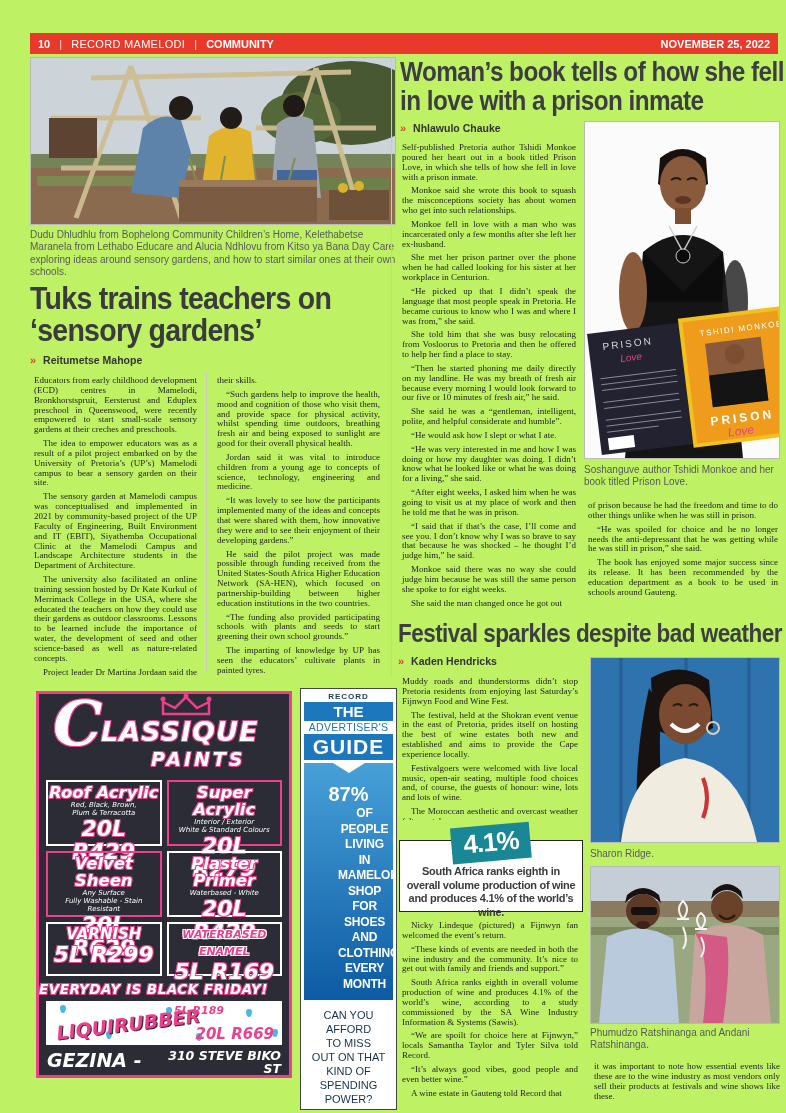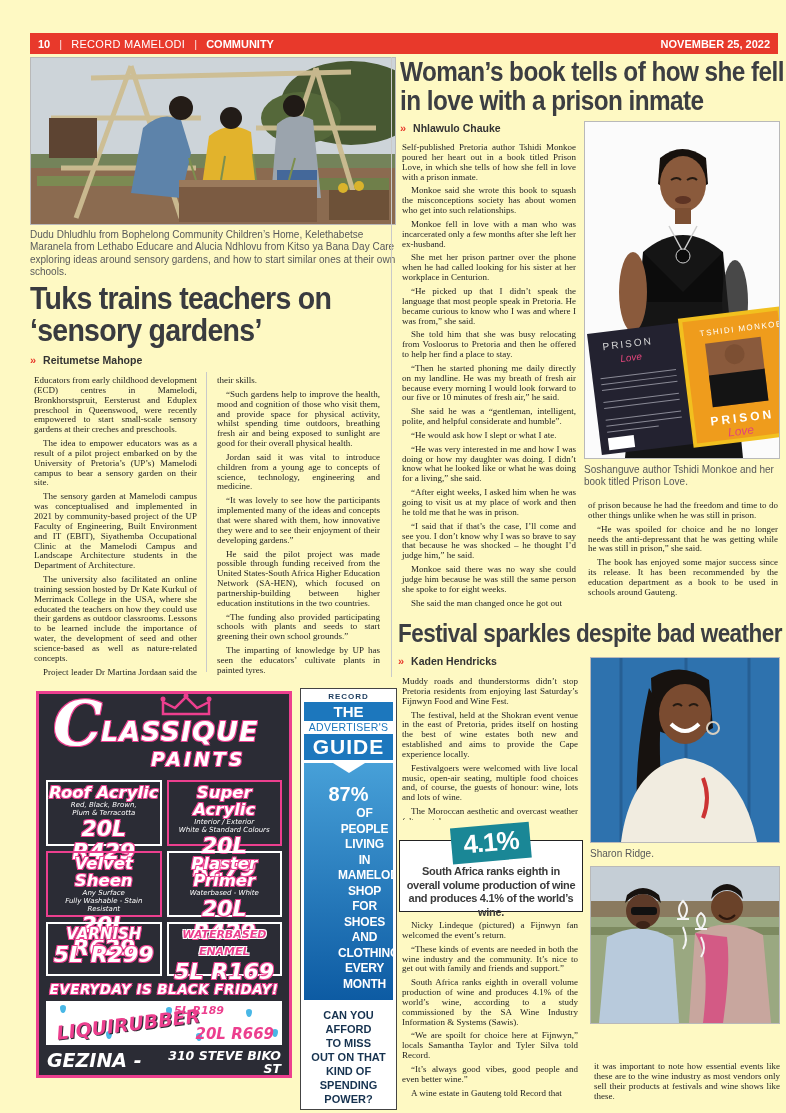--- a/index.html
+++ b/index.html
@@ -1,16 +1,16 @@
 <!DOCTYPE html>
 <html><head>
 <meta charset="utf-8">
 <style>
   html,body{margin:0;padding:0;background:#fff;}
-  .page{position:relative;width:786px;height:1113px;background:#fef9c3;overflow:hidden;
+  .page{position:relative;width:786px;height:1113px;background:#bef264;overflow:hidden;
         font-family:"Liberation Sans",sans-serif;}
   .abs{position:absolute;}
 
   
   .masthead{left:30px;top:33px;width:748px;height:21px;background:#e8392b;color:#fff;
     display:flex;align-items:center;justify-content:space-between;padding:0 8px;box-sizing:border-box;
     font-size:11px;font-weight:bold;}
   .mh-left span{margin-right:6px;}
   .mh-sep{font-weight:400;opacity:.85;}
   .mh-paper{font-weight:400;letter-spacing:.3px;}
@@ -58,21 +58,21 @@
   .cl-grid{display:grid;grid-template-columns:1fr 1fr;gap:5px;margin:0 7px;}
   .cl-box{border:2px solid #fff;text-align:center;padding:2px 1px;height:58px;}
   .cl-box.pink{border-color:#ec3f8e;}
   .cl-pname{font-size:16.5px;line-height:17px;}
   .cl-desc{font-size:7px;line-height:8px;white-space:pre-line;font-weight:400;}
   .cl-price{font-size:22px;line-height:23px;}
   .cl-grid2{display:grid;grid-template-columns:1fr 1fr;gap:5px;margin:5px 7px 0;}
   .cl-box2{border:2px solid #fff;text-align:center;padding:2px 1px;height:46px;}
   .cl-pname2{font-size:15px;line-height:17px;}
   .cl-pname2.pinktext{color:#ec3f8e;font-size:11px;line-height:17px;font-style:italic;}
-  .cl-tag{text-align:center;font-size:13.5px;margin-top:5px;letter-spacing:.5px;}
+  .cl-tag{font-size:13.5px;margin-top:5px;letter-spacing:.5px;}
   .cl-strip{position:relative;background:#fff;height:44px;margin:4px 7px 0;overflow:hidden;}
   .cl-liqui{position:absolute;left:10px;top:12px;color:#ec3f8e;font-size:19px;transform:rotate(-7deg);
     text-shadow:1px 1px 0 #2b2c35;}
   .cl-p189{position:absolute;right:58px;top:3px;color:#ec3f8e;font-size:11px;}
   .cl-p669{position:absolute;right:8px;top:24px;color:#ec3f8e;font-size:15px;}
   .drop{position:absolute;width:6px;height:8px;background:#49b7e6;border-radius:50% 50% 50% 50%/35% 35% 65% 65%;}
   .cl-bottom{display:flex;justify-content:space-between;align-items:flex-start;margin:4px 8px 0;}
   .cl-gezina{font-size:19px;}
   .cl-addr{text-align:right;font-size:12.5px;line-height:13px;}
 
@@ -82,21 +82,21 @@
   .g-record{font-size:8px;font-weight:bold;color:#1a3a5c;letter-spacing:1px;}
   .g-the{background:#1c77bd;color:#fff;font-weight:bold;font-size:15px;line-height:19px;margin-top:1px;}
   .g-adv{color:#1c77bd;font-size:10.5px;line-height:13px;letter-spacing:.3px;}
   .g-guide{background:#1c77bd;color:#fff;font-weight:bold;font-size:21px;line-height:26px;letter-spacing:1px;}
   .g-panel87{position:relative;margin-top:3px;background:linear-gradient(180deg,#47a0d8,#0d5ba3);
     color:#fff;padding:16px 2px 8px;}
   .g-panel87:before{content:"";position:absolute;top:0;left:50%;transform:translateX(-50%);
     border-left:16px solid transparent;border-right:16px solid transparent;border-top:10px solid #fff;}
   .g-87{font-size:20px;font-weight:bold;margin-top:4px;}
   .g-lines{font-size:12px;line-height:15.5px;font-weight:600;white-space:pre-line;letter-spacing:-.2px;margin-left:32px;}
-  .g-question{color:#16324f;font-weight:bold;font-size:11px;line-height:14px;white-space:pre-line;padding:8px 0 7px;}
+  .g-question{color:#16324f;font-weight:normal;font-size:11px;line-height:14px;white-space:pre-line;padding:8px 0 7px;}
   .g-bottom{background:linear-gradient(180deg,#2f8fcd,#0b57a0);color:#fff;padding:5px 2px 6px;}
   .g-mamelodi{font-size:15px;font-weight:bold;}
   .g-rec2{font-family:"Liberation Serif",serif;font-size:21px;letter-spacing:1px;line-height:22px;}
   .g-phone{font-size:13px;font-weight:bold;margin-top:4px;}
   .g-dist{font-size:9.5px;line-height:11.5px;white-space:pre-line;margin-top:3px;}
 </style>
 </head>
 <body>
 
 <div class="page">
@@ -313,20 +313,21 @@
       <path d="M104,66 Q120,90 112,156 L132,156 Q140,100 136,70 Z" fill="#d35a85"></path>
       <circle cx="136" cy="40" r="16" fill="#6a4229"></circle>
       <path d="M120,32 Q136,14 152,32 L150,24 Q136,10 122,24 Z" fill="#17120f"></path>
       <path d="M128,48 q8,8 16,0" stroke="#2a160d" stroke-width="2" fill="none"></path>
       <g stroke="#f4f4f4" stroke-width="2" fill="none">
         <path d="M92,60 q6,14 0,22 M86,52 l12,0 M92,52 q-8,-10 0,-18 q8,8 0,18"></path>
         <path d="M110,70 q6,12 0,20 M104,62 l12,0 M110,62 q-8,-10 0,-16 q8,6 0,16"></path>
       </g>
     </svg>
   </div>
+  <div class="abs caption" style="left:590px;top:1027px;width:190px;height:26px;">Phumudzo Ratshinanga and Andani Ratshinanga.</div>
   <div class="abs body-col" style="left:590px;top:1058px;width:194px;height:50px;">
       <p>it was important to note how essential events like these are to the wine industry as most vendors only sell their products at festivals and wine shows like these.</p>
     </div>
 
   <div class="abs classique">
     <div class="cl-logo">
       <svg class="cl-crown" width="58" height="22" viewBox="0 0 58 22">
         <path d="M6,20 L6,8 L18,14 L29,3 L40,14 L52,8 L52,20 Z" fill="none" stroke="#ec3f8e" stroke-width="2.5"></path>
         <circle cx="6" cy="5" r="2.5" fill="#ec3f8e"></circle>
           <circle cx="29" cy="2" r="2.5" fill="#ec3f8e"></circle>

